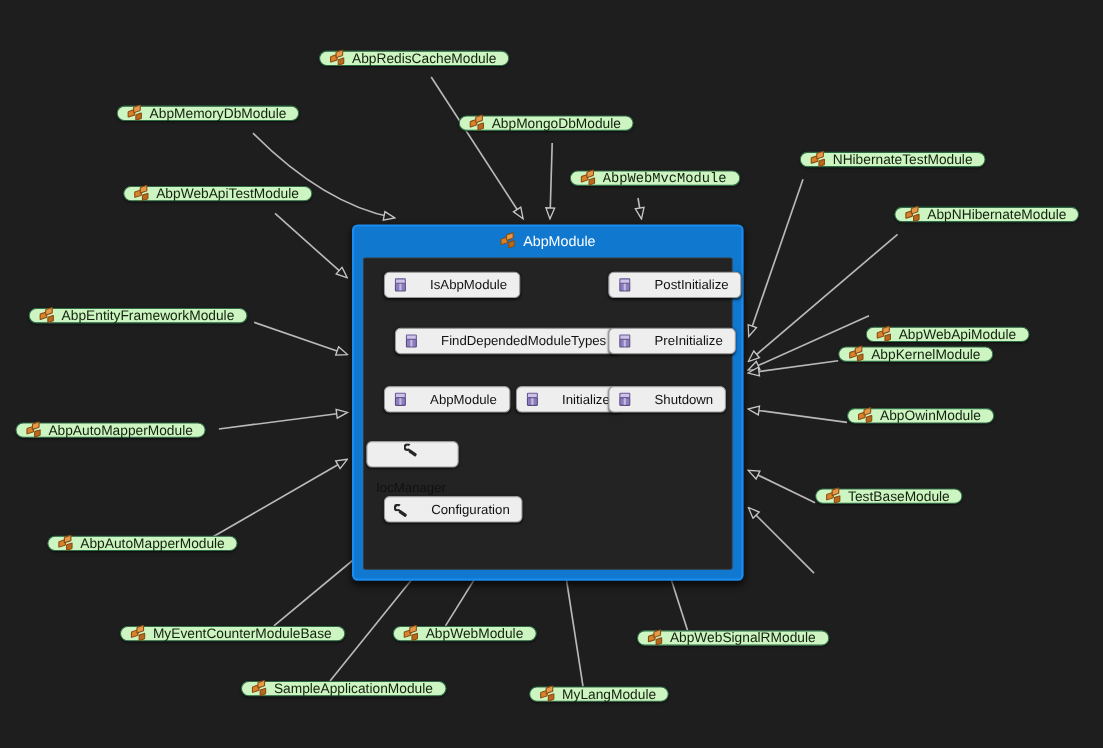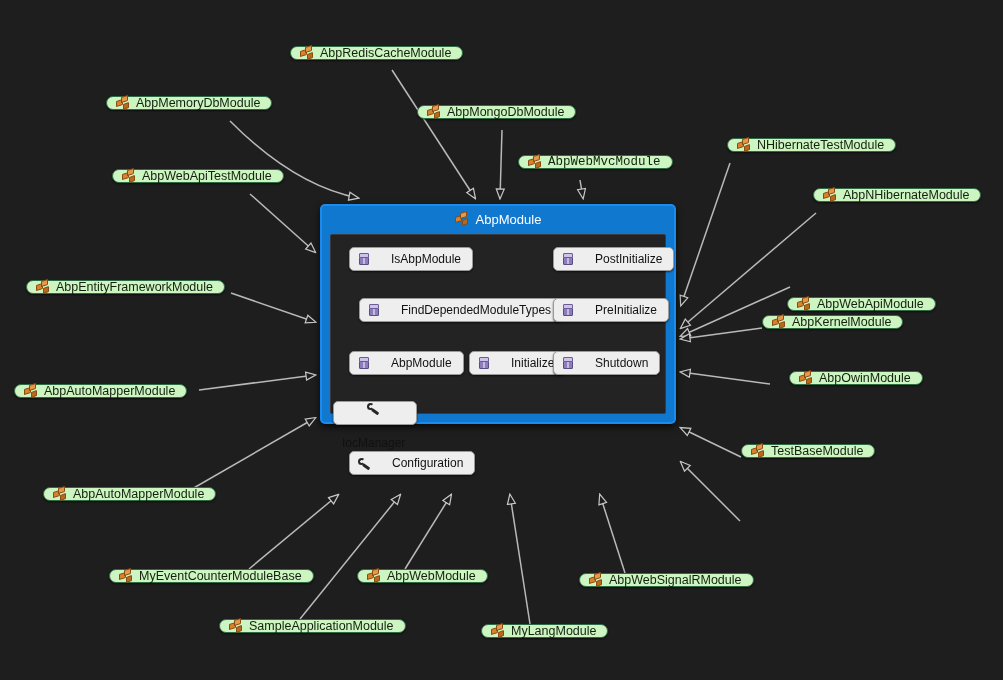--- a/index.html
+++ b/index.html
@@ -59,21 +59,21 @@
   .ico-module i.a { left: 0;  top: 4px; width: 7px; height: 6px; transform: skewY(-18deg); }
   .ico-module i.b { left: 5px; top: 0px; width: 7px; height: 6px; transform: skewY(-18deg); background:#e59a4a; }
   .ico-module i.c { left: 7px; top: 7px; width: 6px; height: 6px; transform: skewY(-18deg); background:#b86a1c; }
 
   
   #class-box {
     position: absolute;
     left: 320px;
     top: 204px;
     width: 356px;
-    height: 220px;
+    height: 324px;
     box-sizing: border-box;
     background: #1078cf;
     border: 2px solid #1a8cf0;
     border-radius: 5px;
     box-shadow: 0 3px 7px rgba(0,0,0,.7);
   }
   #class-title {
     height: 26px;
     display: flex;
     align-items: center;
@@ -350,21 +350,21 @@
       <span class="label">AbpEntityFrameworkModule</span>
     </div>
     <div class="module-node" style="left: 762px; top: 315px;">
       <span class="ico-module">
         <i class="a"></i>
         <i class="b"></i>
         <i class="c"></i>
       </span>
       <span class="label">AbpKernelModule</span>
     </div>
-    <div class="module-node" style="left: 770px; top: 371px; margin-left: 19px;">
+    <div class="module-node" style="left: 770px; top: 371px;">
       <span class="ico-module">
         <i class="a"></i>
         <i class="b"></i>
         <i class="c"></i>
       </span>
       <span class="label">AbpOwinModule</span>
     </div>
     <div class="module-node" style="left: 14px; top: 384px;">
       <span class="ico-module">
         <i class="a"></i>

